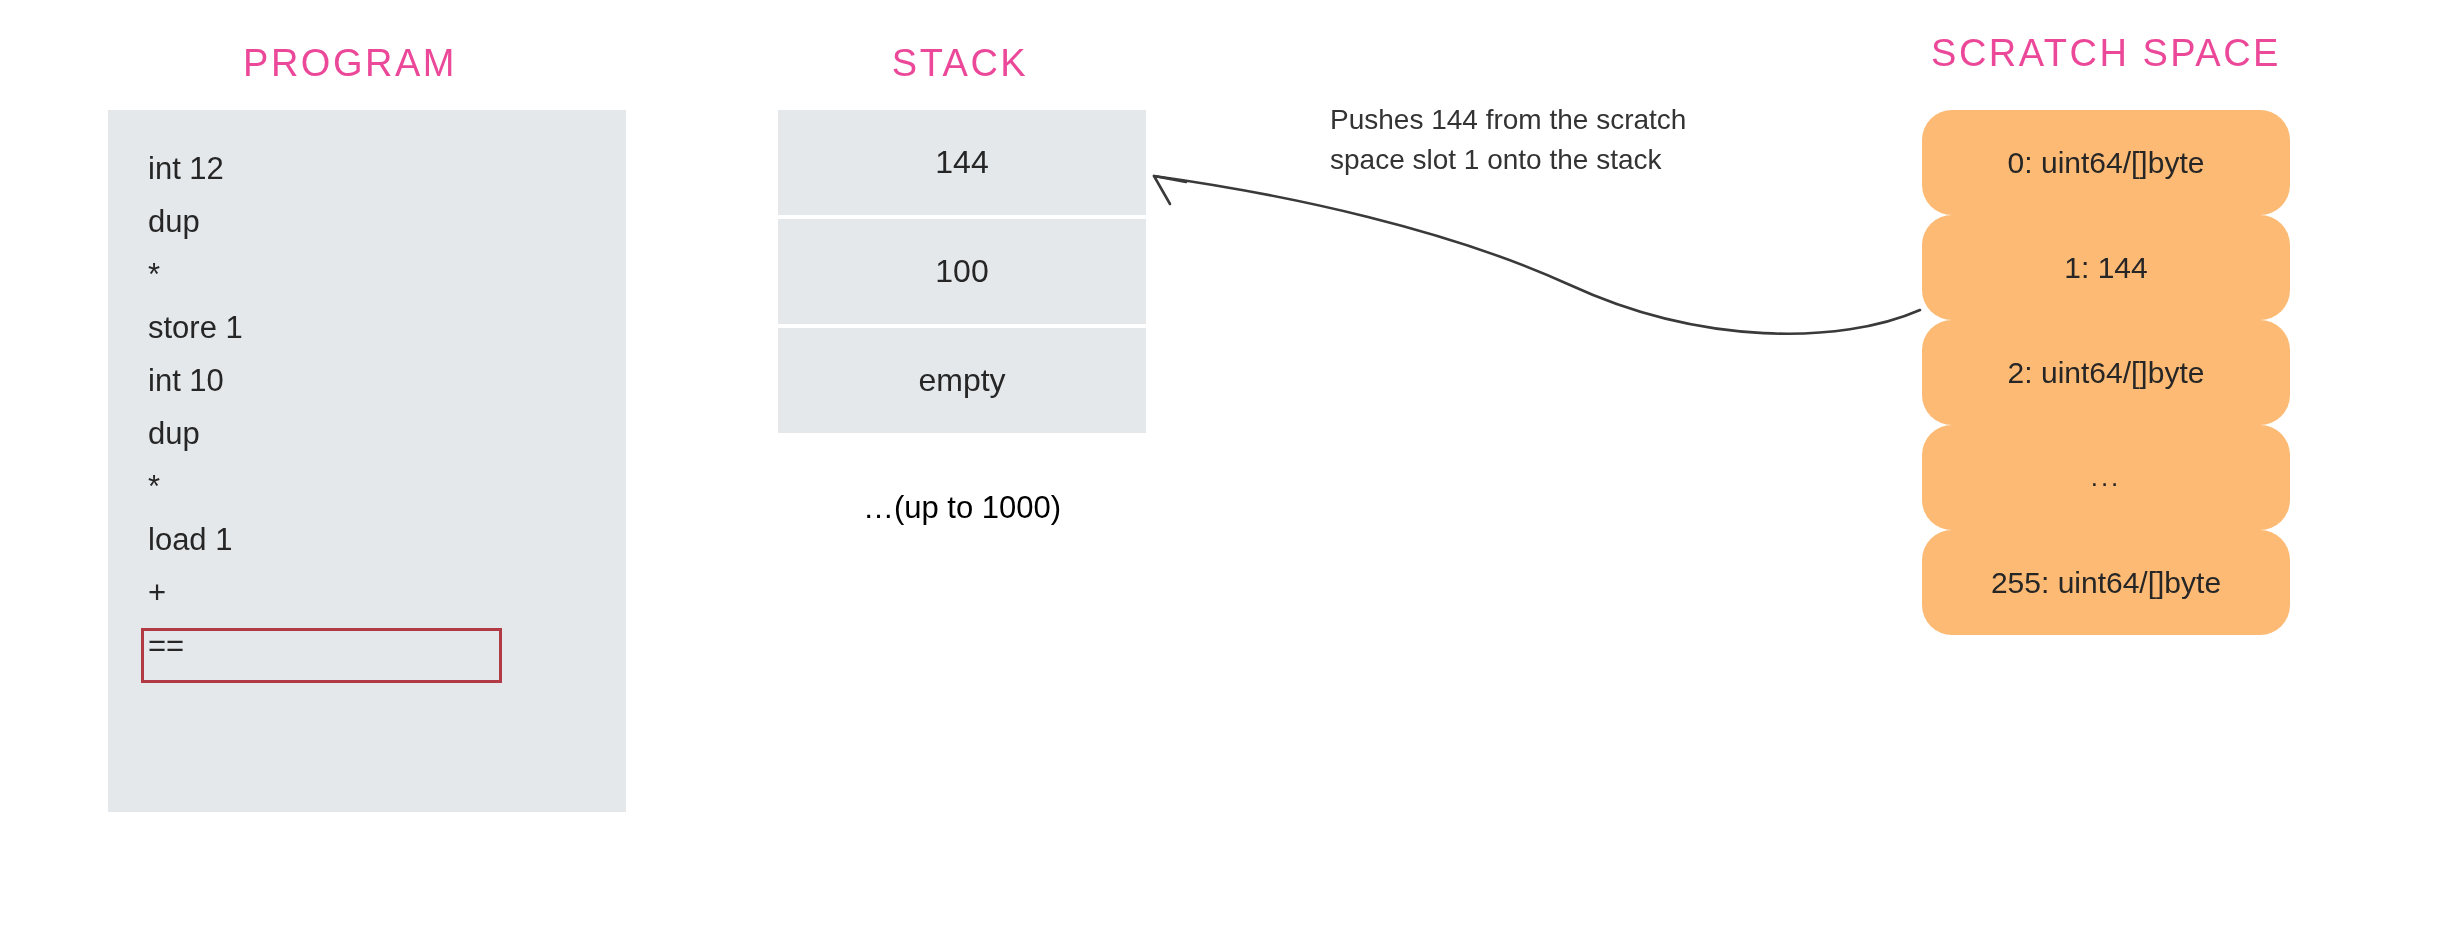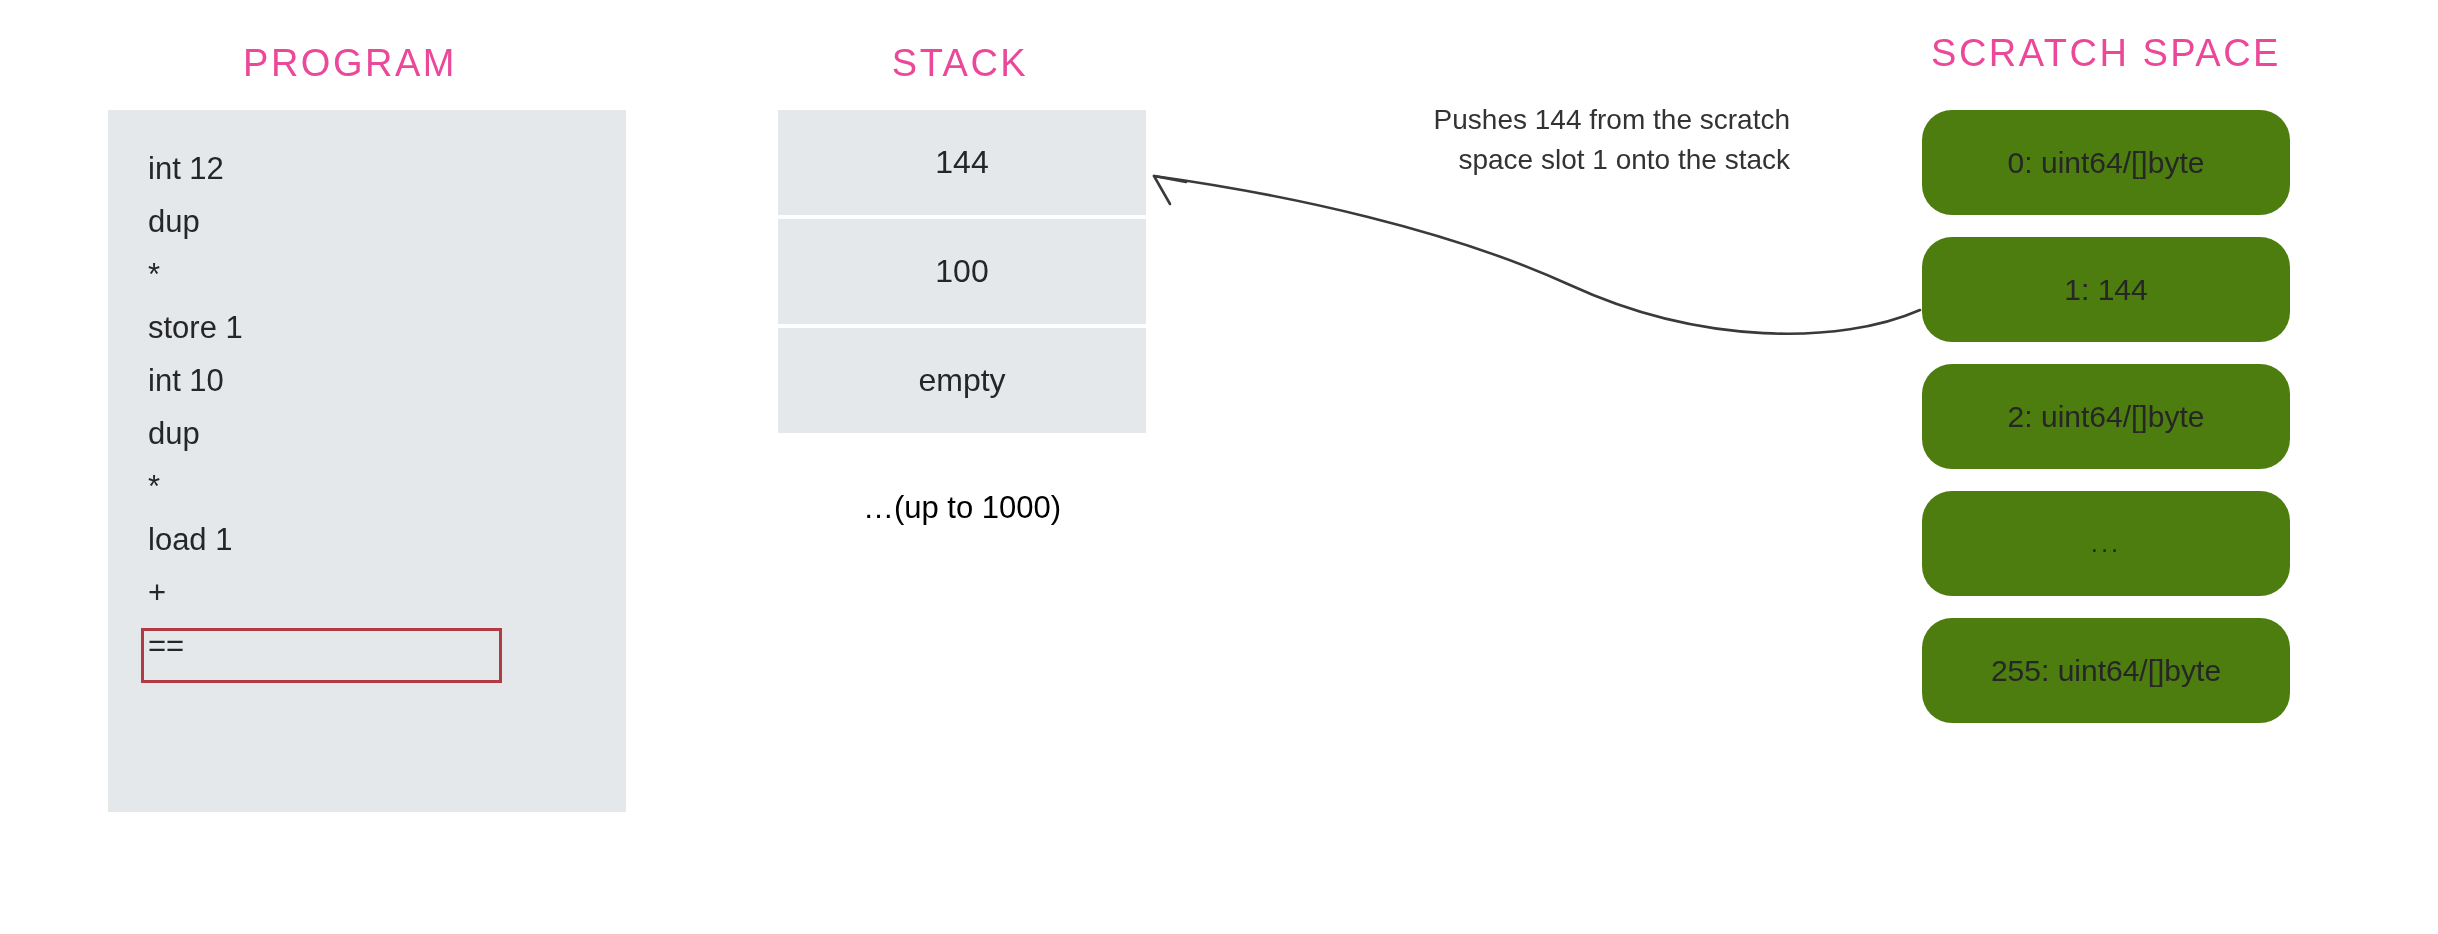--- a/index.html
+++ b/index.html
@@ -103,21 +103,20 @@
 
   
   #annotation {
     position: absolute;
     left: 1330px;
     top: 100px;
     width: 460px;
     font-size: 28px;
     line-height: 40px;
     color: #333333;
-    text-align: right;
   }
   #arrow-svg {
     position: absolute;
     left: 1140px;
     top: 170px;
     width: 800px;
     height: 170px;
     overflow: visible;
   }
 
@@ -127,23 +126,22 @@
     top: 32px;
     width: 440px;
   }
   #scratch-column {
     position: absolute;
     left: 1922px;
     top: 110px;
     width: 368px;
   }
   .scratch-cell {
-    background: #4d7c0f;
+    background: #fdba74;
     height: 105px;
-    margin-bottom: 22px;
     display: flex;
     align-items: center;
     justify-content: center;
     font-size: 30px;
     color: #262626;
     white-space: nowrap;
     border-radius: 30px;
   }
   .scratch-cell.ellipsis {
     font-size: 26px;

